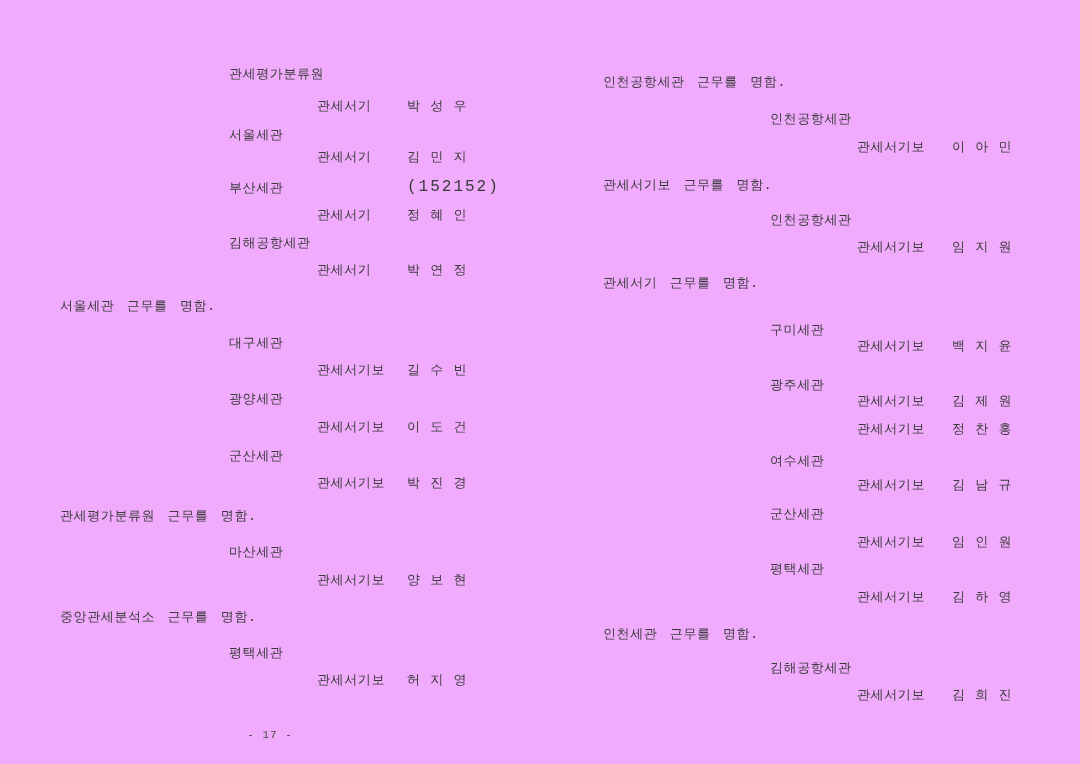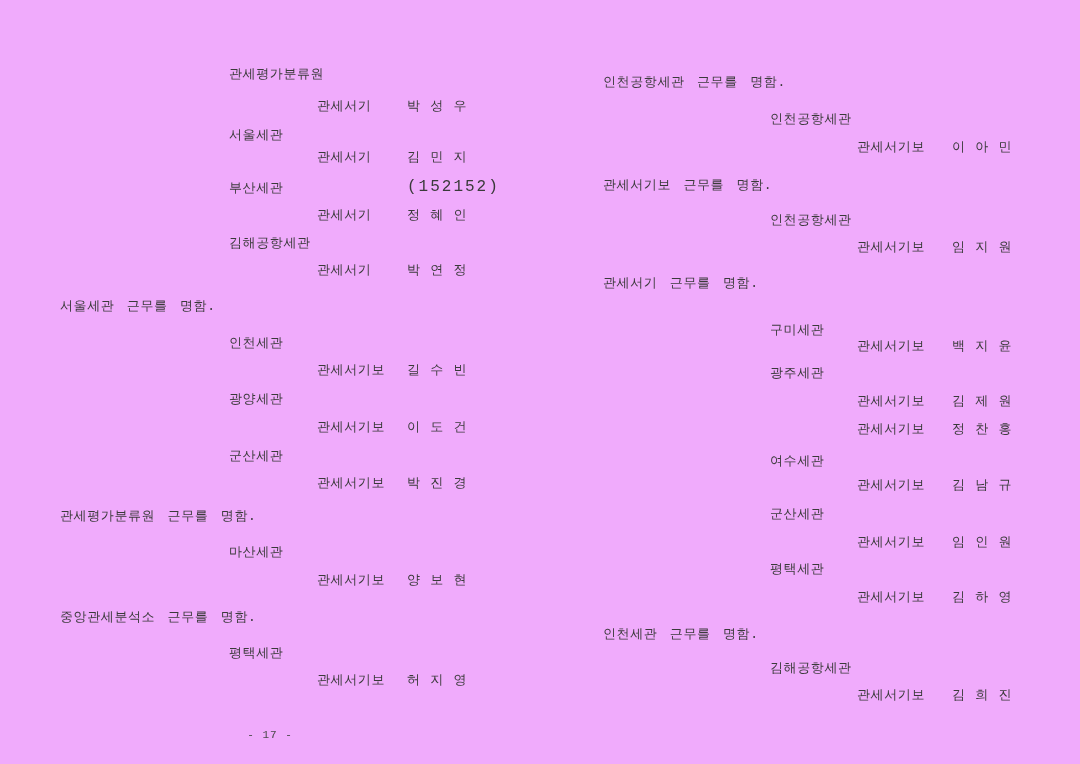--- a/index.html
+++ b/index.html
@@ -81,21 +81,21 @@
 
     <div class="line office" style="top:237px">김해공항세관</div>
 
     <div class="line entry" style="top:264px">
       <span class="title">관세서기</span>
       <span class="name">박 연 정</span>
     </div>
 
     <div class="line statement" style="top:290px">서울세관 근무를 명함.</div>
 
-    <div class="line office" style="top:337px">인천세관</div>
+    <div class="line office" style="top:337px">대구세관</div>
 
     <div class="line entry" style="top:364px">
       <span class="title">관세서기보</span>
       <span class="name">길 수 빈</span>
     </div>
 
     <div class="line office" style="top:393px">광양세관</div>
 
     <div class="line entry" style="top:421px">
       <span class="title">관세서기보</span>
@@ -152,21 +152,21 @@
 
     <div class="line statement" style="top:267px">관세서기 근무를 명함.</div>
 
     <div class="line office" style="top:324px">구미세관</div>
 
     <div class="line entry" style="top:340px">
       <span class="title">관세서기보</span>
       <span class="name">백 지 윤</span>
     </div>
 
-    <div class="line office" style="top:367px">광주세관</div>
+    <div class="line office" style="top:379px">광주세관</div>
 
     <div class="line entry" style="top:395px">
       <span class="title">관세서기보</span>
       <span class="name">김 제 원</span>
     </div>
 
     <div class="line entry" style="top:423px">
       <span class="title">관세서기보</span>
       <span class="name">정 찬 홍</span>
     </div>

